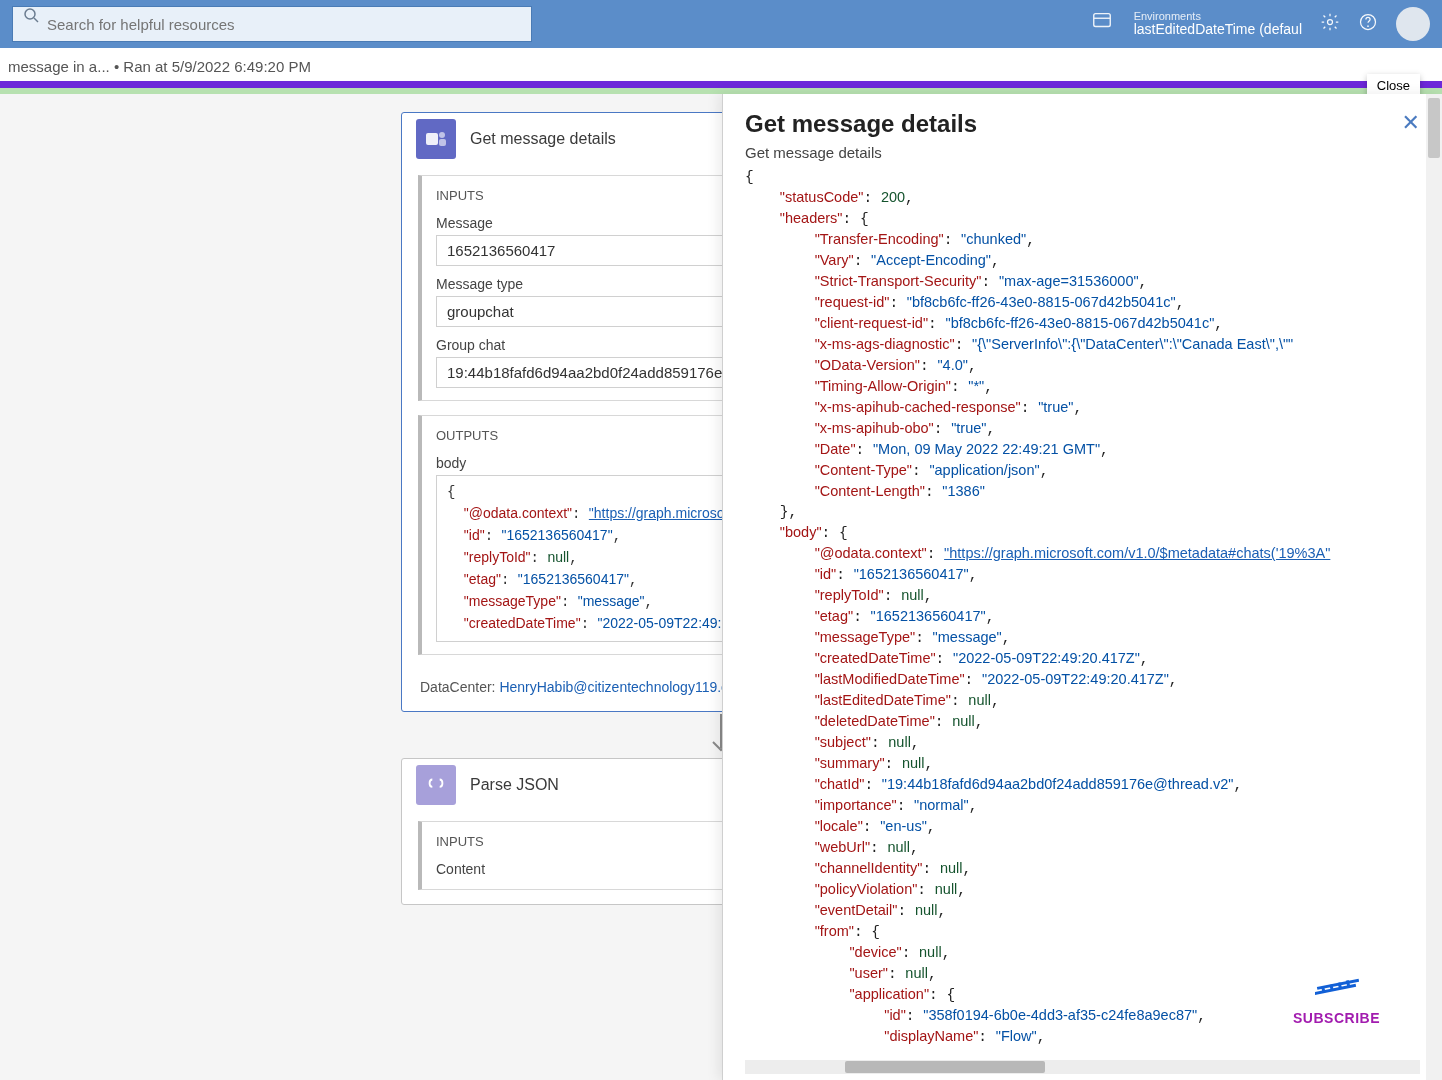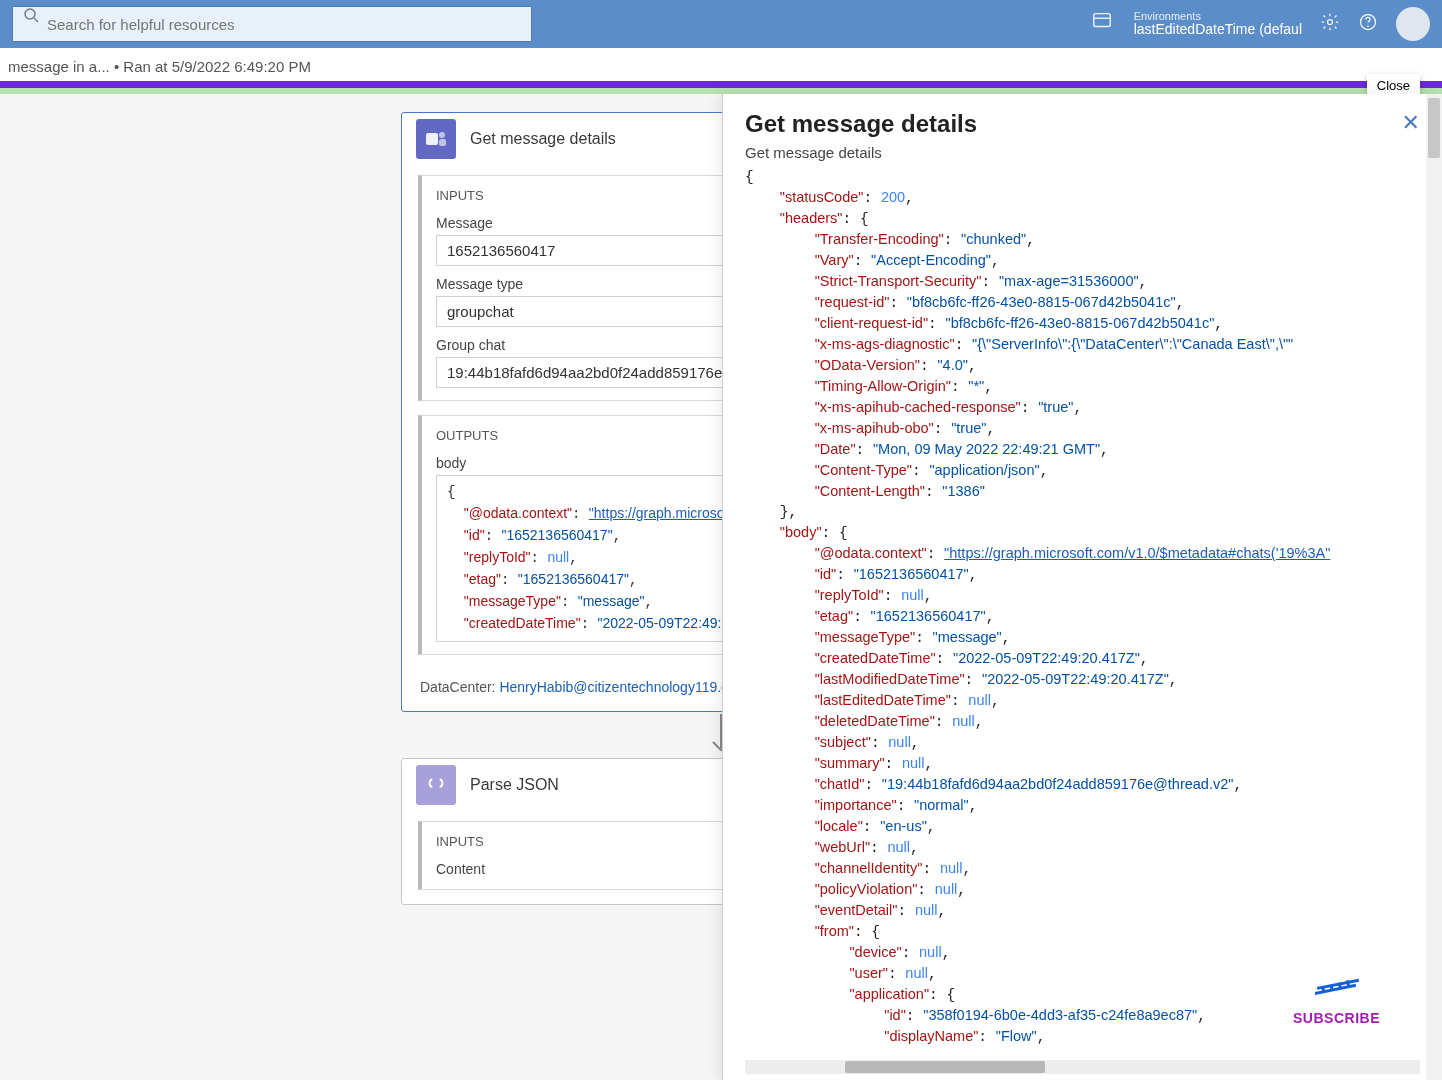--- a/index.html
+++ b/index.html
@@ -102,21 +102,21 @@
   }
   .code-box {
     border: 1px solid #d0d0d0; padding: 6px 10px;
     font-family: Consolas, "Courier New", monospace;
     font-size: 14px; color: #333; margin-top: 4px;
     line-height: 1.5; white-space: pre; overflow: hidden;
     position: relative;
   }
   .jk { color: #a31515; } 
   .js { color: #0451a5; } 
-  .jn { color: #3b82f6; } 
+  .jn { color: #14532d; } 
   .jl { color: #1a5fb4; text-decoration: underline; } 
   .conn { font-size: 14px; color: #555; padding: 10px 18px 16px 18px; }
   .conn a { color: #1a5fb4; text-decoration: none; }
   .arrow {
     width: 640px; margin: 0 auto; height: 46px;
     display: flex; align-items: center; justify-content: center;
     color: #8a8a8a; font-size: 26px;
   }
   .arrow svg { stroke: #8a8a8a; }
 

